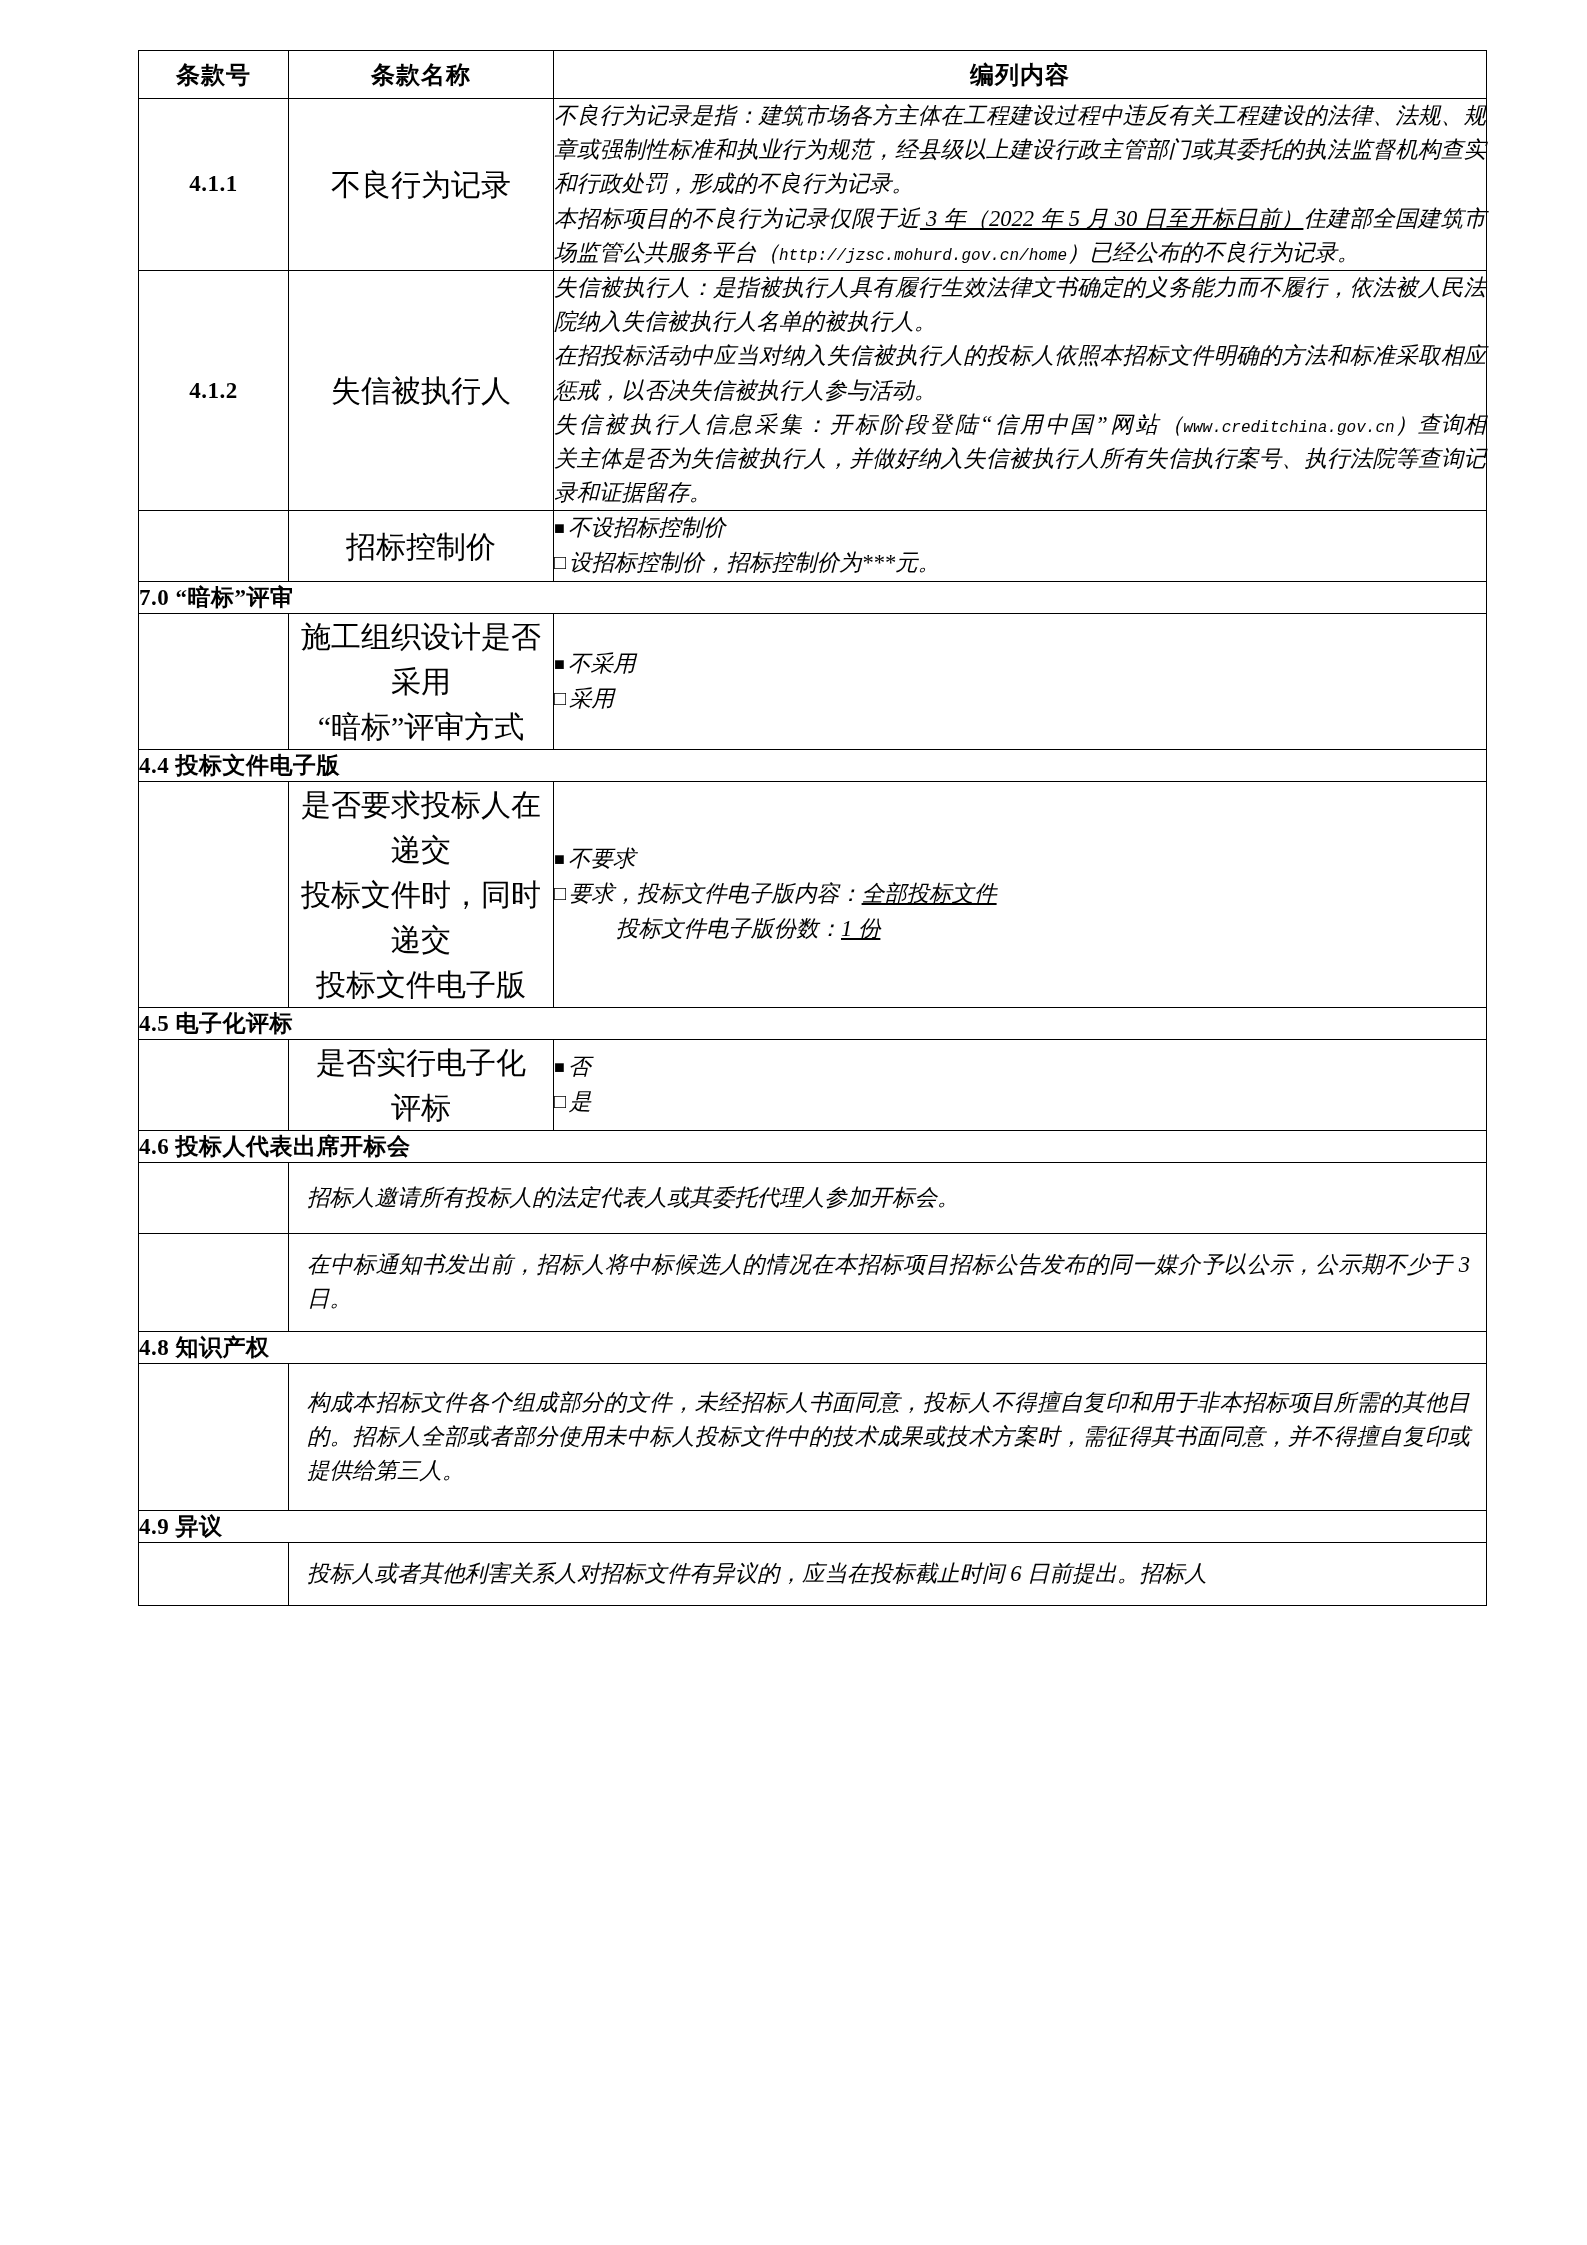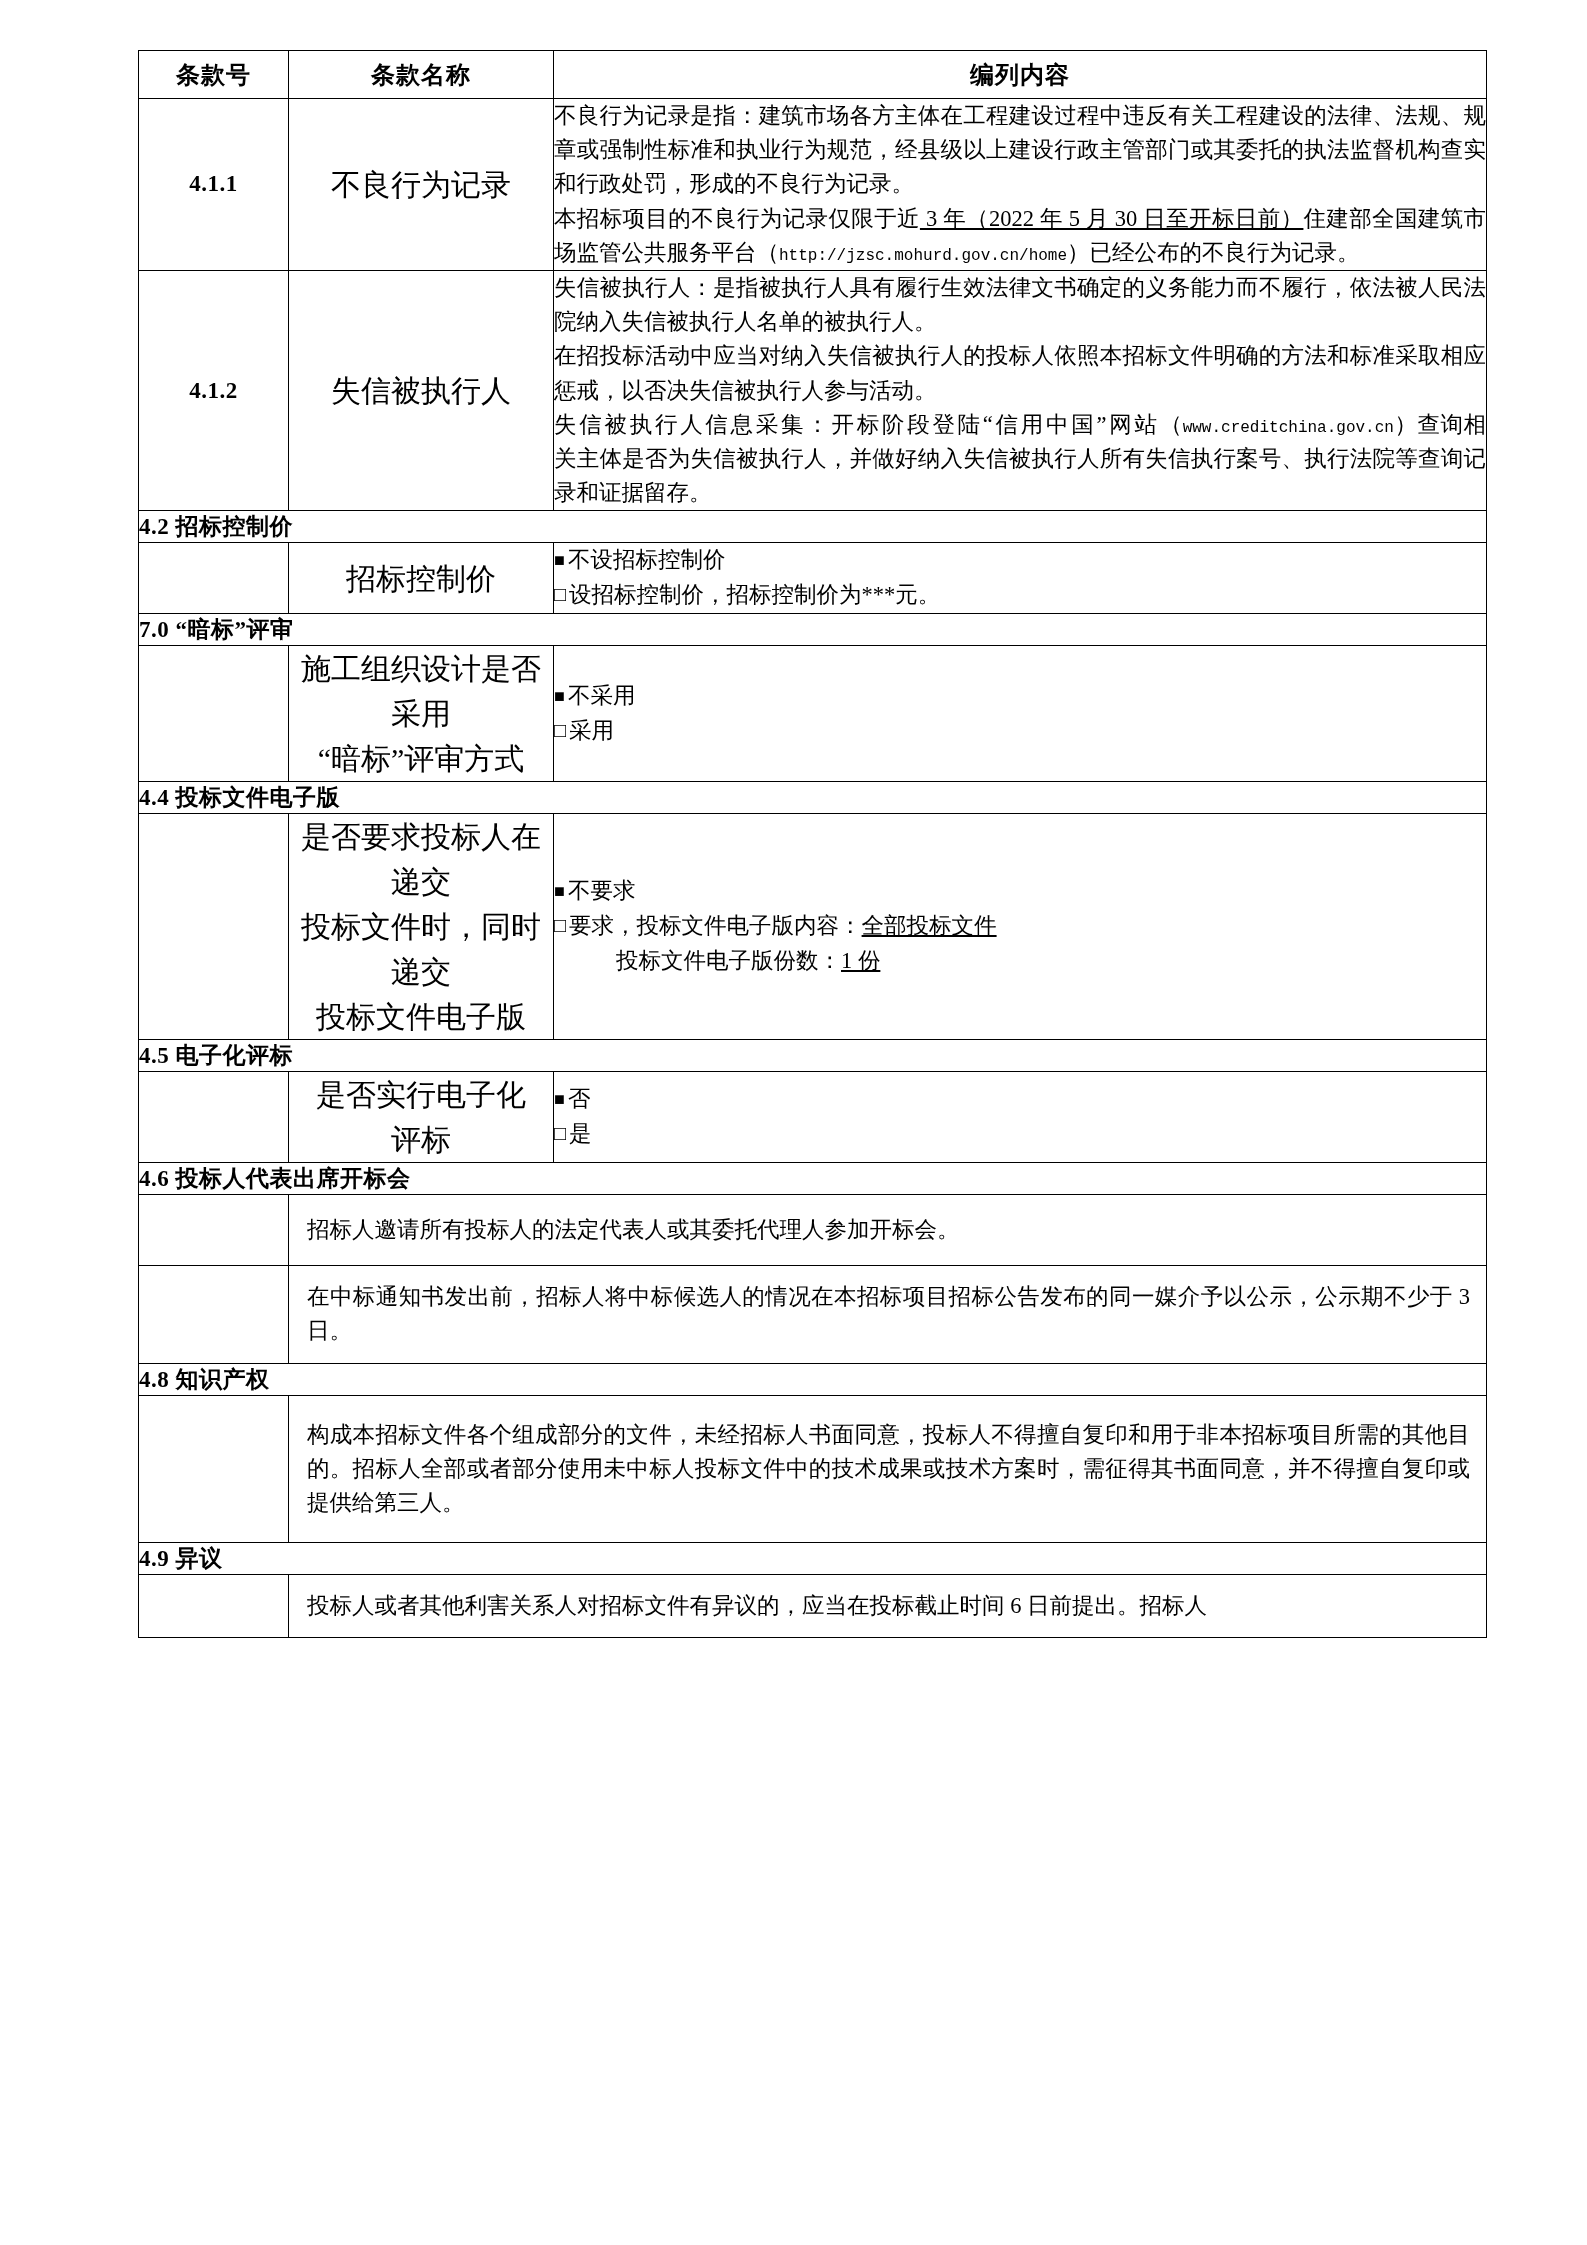--- a/index.html
+++ b/index.html
@@ -57,20 +57,21 @@
     padding: 8px 10px;
   }
   .cell-content {
     font-size: 22.5px;
     line-height: 1.52;
     padding: 12px 16px 12px 18px;
     text-align: justify;
   }
   .cell-content p {
     margin: 0;
+    font-style: italic;
   }
   .mono {
     font-family: "Liberation Mono", monospace;
     font-size: 16px;
     letter-spacing: 0px;
   }
   .u {
     text-decoration: underline;
   }
   .section-row td {
@@ -140,23 +141,20 @@
       <tr>
         <td class="cell-no">4.1.2</td>
         <td class="cell-name">失信被执行人</td>
         <td class="cell-content">
           <p>失信被执行人：是指被执行人具有履行生效法律文书确定的义务能力而不履行，依法被人民法院纳入失信被执行人名单的被执行人。</p>
           <p>在招投标活动中应当对纳入失信被执行人的投标人依照本招标文件明确的方法和标准采取相应惩戒，以否决失信被执行人参与活动。</p>
           <p><span class="spread">失信被执行人信息采集：开标阶段登陆“信用中国”网站</span>（<span class="mono">www.creditchina.gov.cn</span>）查询相关主体是否为失信被执行人，并做好纳入失信被执行人所有失信执行案号、执行法院等查询记录和证据留存。</p>
         </td>
       </tr>
 
-      <tr class="section-row">
-        <td colspan="3">4.2 招标控制价</td>
-      </tr>
       <tr>
         <td class="cell-no"></td>
         <td class="cell-name">招标控制价</td>
         <td class="cell-content">
           <p class="opt-line"><span class="chk box-filled"></span><span>不设招标控制价</span></p>
           <p class="opt-line"><span class="chk box-empty"></span><span>设招标控制价，招标控制价为***元。</span></p>
         </td>
       </tr>
 
       <tr class="section-row">

